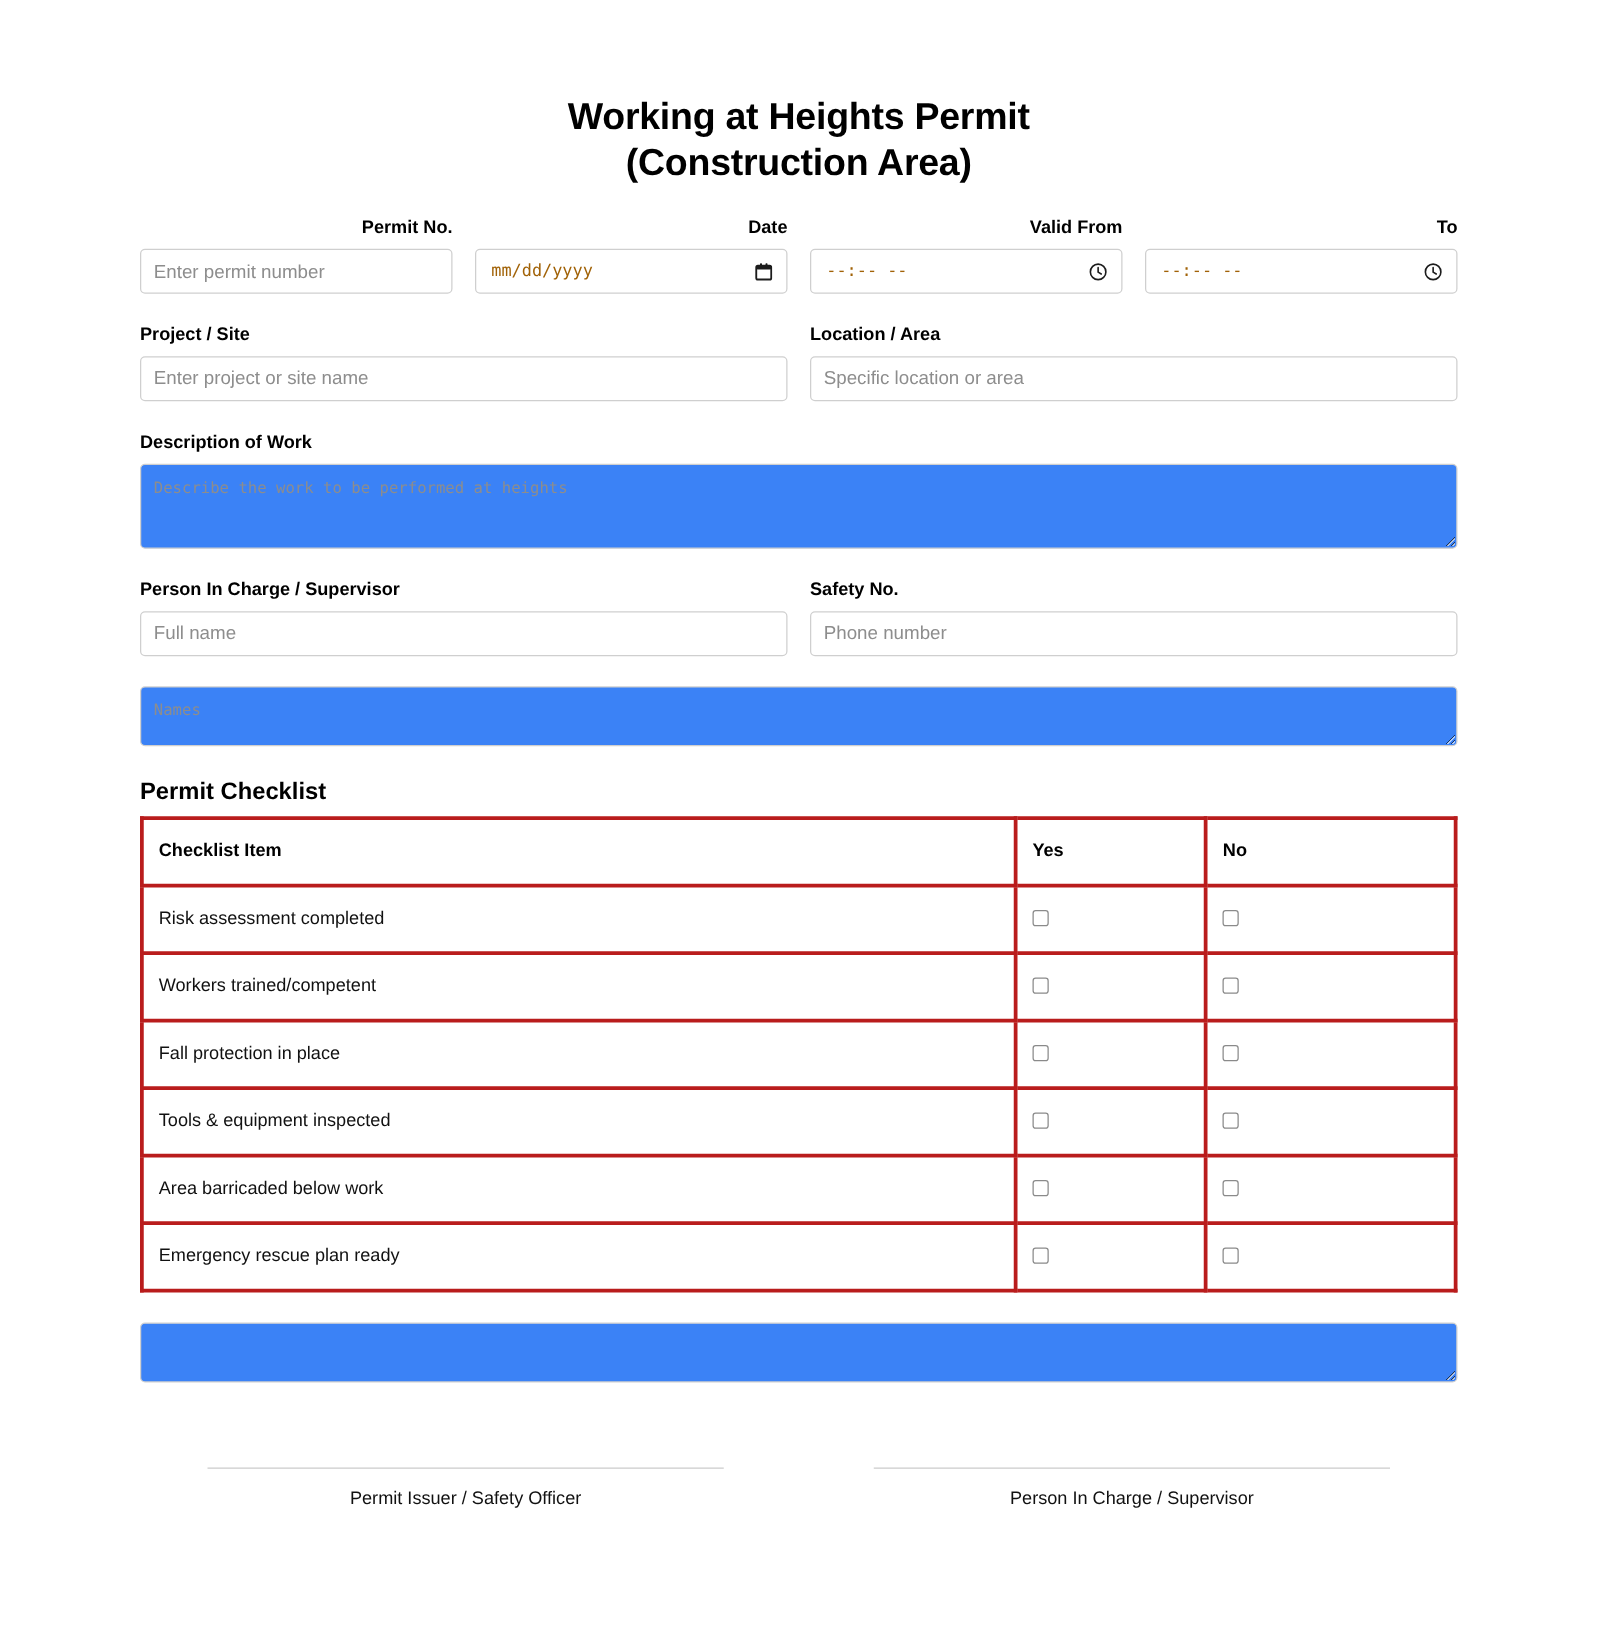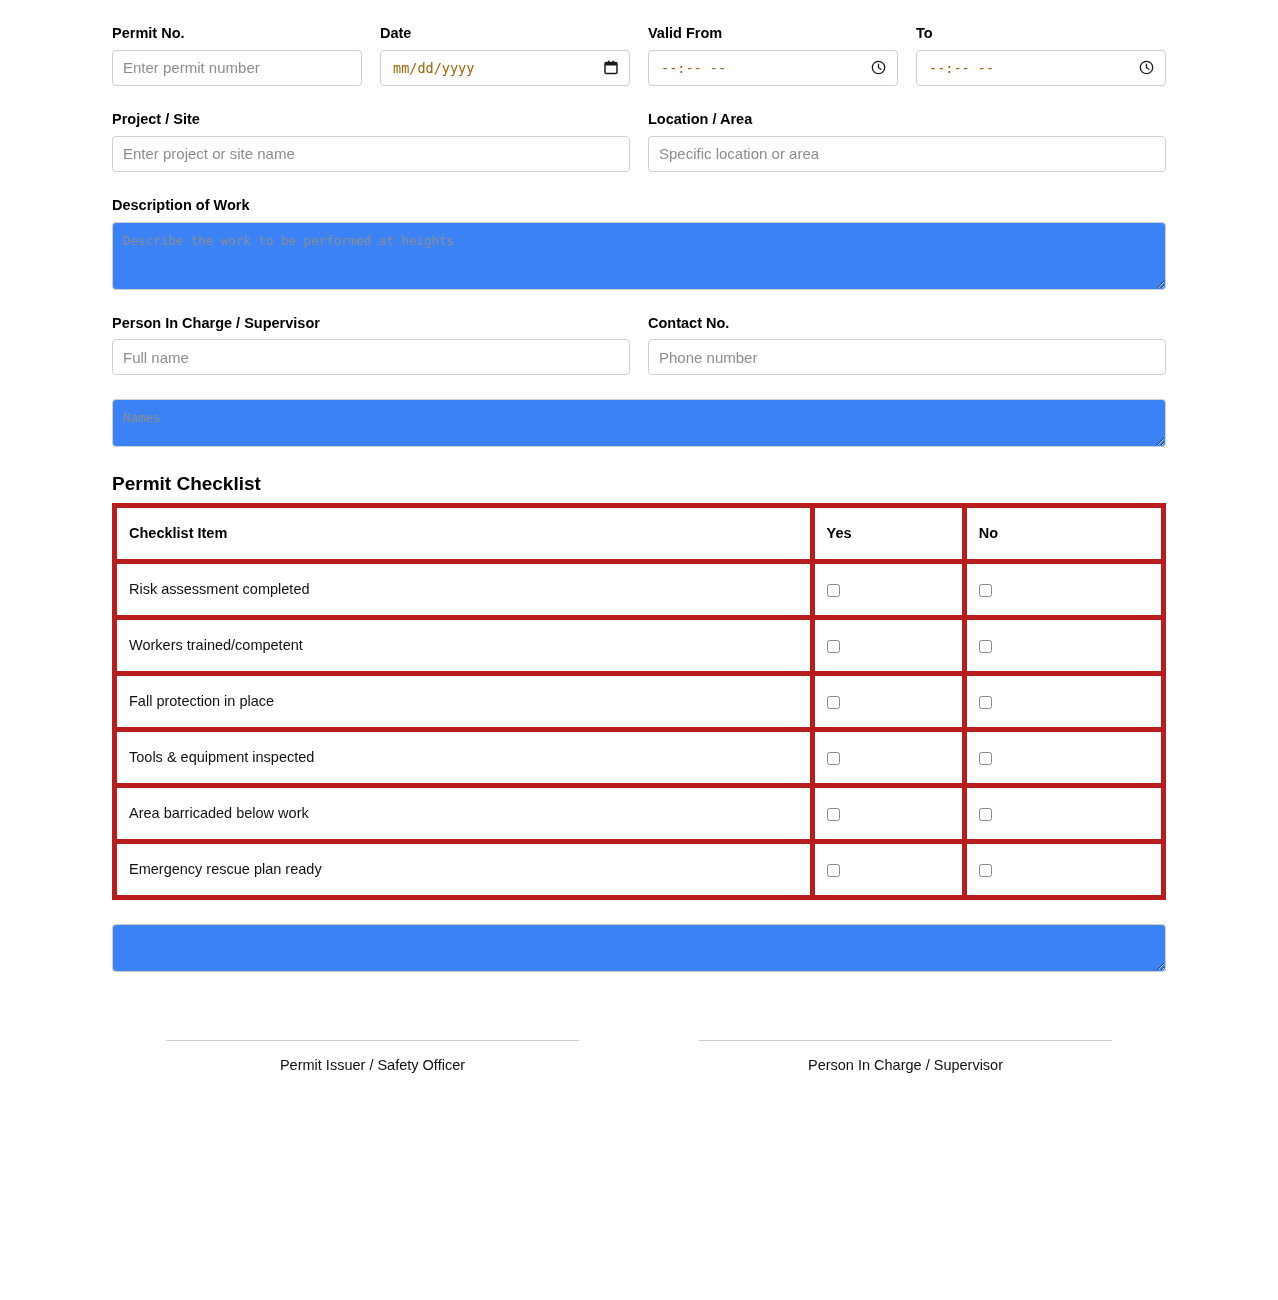--- a/index.html
+++ b/index.html
@@ -41,21 +41,21 @@
     margin: 0 auto;
     padding-left: 0;
     box-sizing: border-box;
   }
 
   .row {
     display: flex;
     gap: 18px;
     margin-top: 24px;
   }
-  .row.four > .field { flex: 1 1 0; }
+  .row.four > .field { flex: 1 1 0; align-items: flex-end; }
   .row.two > .field { flex: 1 1 0; }
   .row.one > .field { flex: 1 1 100%; }
 
   .field { display: flex; flex-direction: column; min-width: 0; }
 
   label.lbl {
     font-size: 14.5px;
     font-weight: bold;
     color: #000;
     margin-bottom: 7px;
@@ -131,21 +131,21 @@
     display: block;
   }
 
   table.checklist {
     width: 100%;
     border-collapse: collapse;
     table-layout: fixed;
   }
   table.checklist th,
   table.checklist td {
-    border: 5px solid #b91c1c;
+    border: 3px solid #b91c1c;
     text-align: left;
     vertical-align: middle;
     padding: 9px 12px;
     font-size: 14.5px;
     line-height: 1.3;
   }
   table.checklist th {
     font-weight: bold;
     height: 33px;
   }
@@ -191,20 +191,24 @@
     font-size: 14.5px;
     color: #111;
     line-height: 1.3;
   }
 </style>
 </head>
 <body>
 
 <div class="page">
 
+  <h1 class="title">
+    <span class="line">Working at Heights Permit</span>
+    <span class="line">(Construction Area)</span>
+  </h1>
 
   <div class="form">
 
     <div class="row four">
 
       <div class="field">
         <label class="lbl">Permit No.</label>
         <input class="txt" type="text" placeholder="Enter permit number" style="">
       </div>
 
@@ -268,21 +272,21 @@
         <textarea class="ta tall" placeholder="Describe the work to be performed at heights" style=""></textarea>
       </div>
     </div>
 
     <div class="row two">
       <div class="field">
         <label class="lbl">Person In Charge / Supervisor</label>
         <input class="txt" type="text" placeholder="Full name" style="">
       </div>
       <div class="field">
-        <label class="lbl">Contact No.</label>
+        <label class="lbl">Safety No.</label>
         <input class="txt" type="text" placeholder="Phone number" style="">
       </div>
     </div>
 
     <div class="row one">
       <div class="field">
         <textarea class="ta short" placeholder="Names" style=""></textarea>
       </div>
     </div>
 

